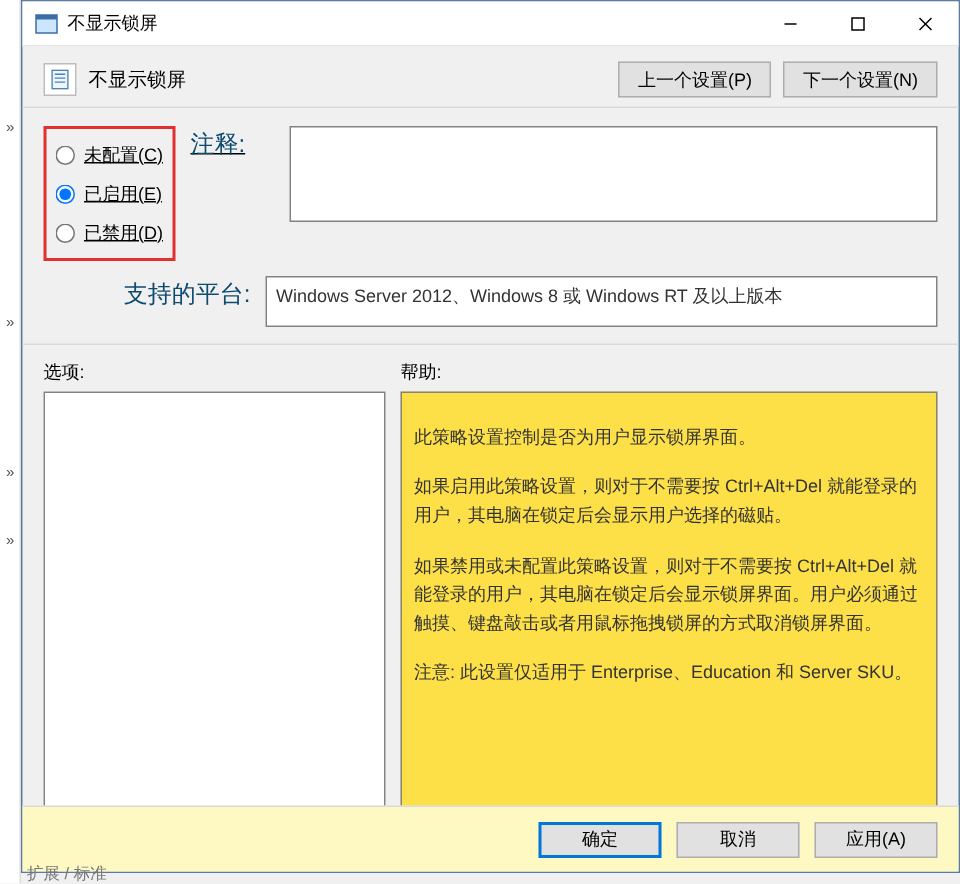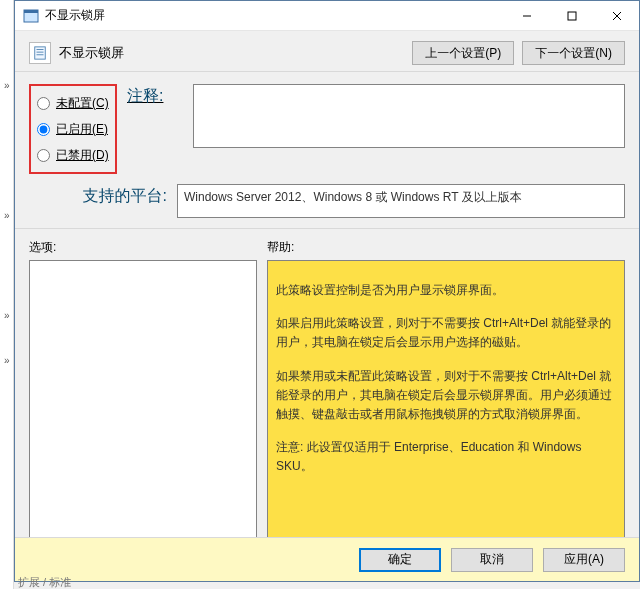--- a/index.html
+++ b/index.html
@@ -166,21 +166,21 @@
     <div class="left">选项:</div>
     <div class="right">帮助:</div>
   </div>
 
   <div class="panels">
     <div class="panel-left"></div>
     <div class="panel-right">
       <p>此策略设置控制是否为用户显示锁屏界面。</p>
       <p>如果启用此策略设置，则对于不需要按 Ctrl+Alt+Del 就能登录的用户，其电脑在锁定后会显示用户选择的磁贴。</p>
       <p>如果禁用或未配置此策略设置，则对于不需要按 Ctrl+Alt+Del 就能登录的用户，其电脑在锁定后会显示锁屏界面。用户必须通过触摸、键盘敲击或者用鼠标拖拽锁屏的方式取消锁屏界面。</p>
-      <p>注意: 此设置仅适用于 Enterprise、Education 和 Windows SKU。</p>
+      <p>注意: 此设置仅适用于 Enterprise、Education 和 Server SKU。</p>
     </div>
   </div>
 
   <div class="footer">
     <div class="std-btn primary">确定</div>
     <div class="std-btn">取消</div>
     <div class="std-btn">应用(A)</div>
   </div>
 
 </div>

